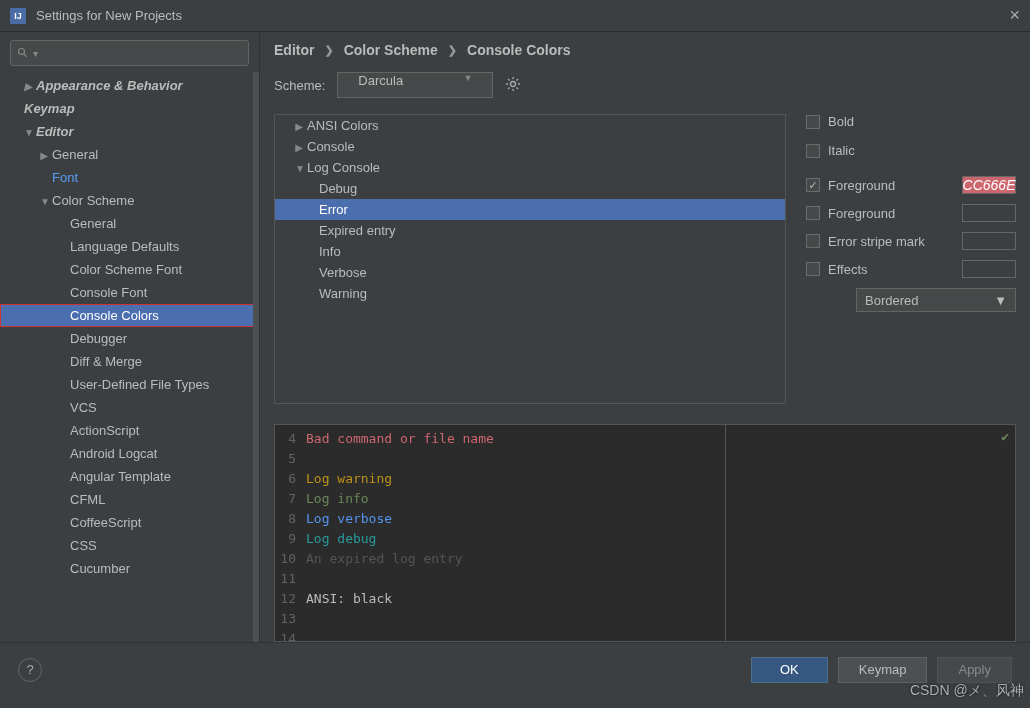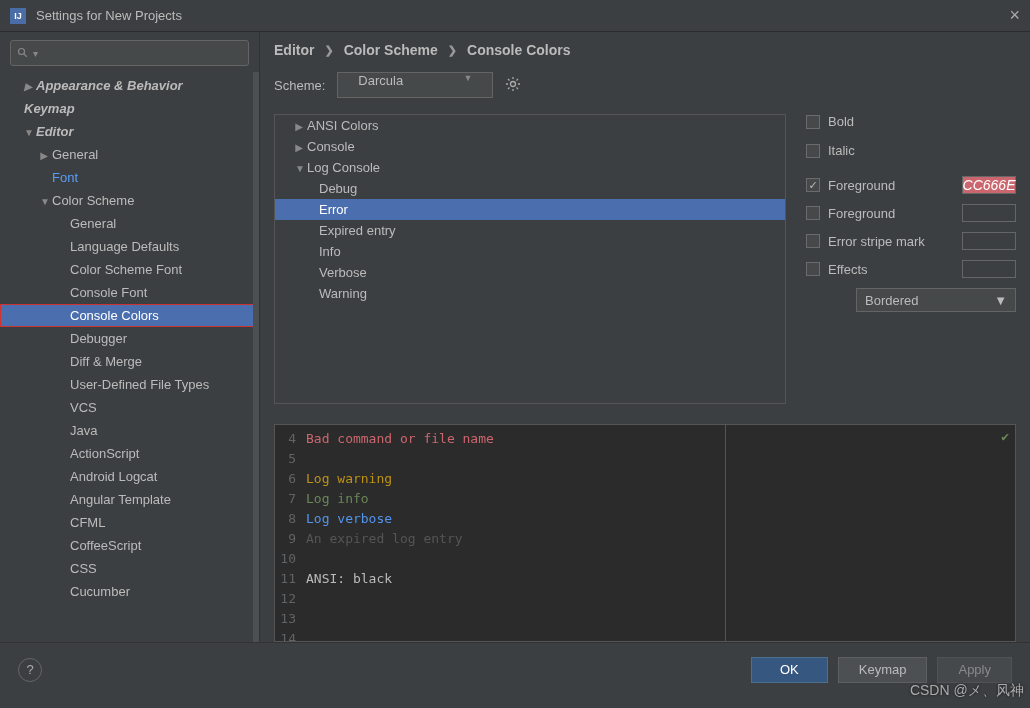--- a/index.html
+++ b/index.html
@@ -93,21 +93,20 @@
         <div class="tree-item lvl1"><span class="arrow down"></span><span>Color Scheme</span></div>
         <div class="tree-item lvl2"><span>General</span></div>
         <div class="tree-item lvl2"><span>Language Defaults</span></div>
         <div class="tree-item lvl2"><span>Color Scheme Font</span></div>
         <div class="tree-item lvl2"><span>Console Font</span></div>
         <div class="tree-item lvl2 selected highlight-red"><span>Console Colors</span></div>
         <div class="tree-item lvl2"><span>Debugger</span></div>
         <div class="tree-item lvl2"><span>Diff &amp; Merge</span></div>
         <div class="tree-item lvl2"><span>User-Defined File Types</span></div>
         <div class="tree-item lvl2"><span>VCS</span></div>
-        <div class="tree-item lvl2"><span>Java</span></div>
         <div class="tree-item lvl2"><span>ActionScript</span></div>
         <div class="tree-item lvl2"><span>Android Logcat</span></div>
         <div class="tree-item lvl2"><span>Angular Template</span></div>
         <div class="tree-item lvl2"><span>CFML</span></div>
         <div class="tree-item lvl2"><span>CoffeeScript</span></div>
         <div class="tree-item lvl2"><span>CSS</span></div>
         <div class="tree-item lvl2"><span>Cucumber</span></div>
       </div>
     <div class="scroller"></div>
   </div>
@@ -198,20 +197,21 @@
           <div>12</div>
           <div>13</div>
           <div>14</div>
         </div>
       <div class="code" id="code">
           <div class="err">Bad command or file name</div>
           <div class="">&nbsp;</div>
           <div class="warn">Log warning</div>
           <div class="info">Log info</div>
           <div class="verb">Log verbose</div>
+          <div class="dbg">Log debug</div>
           <div class="exp">An expired log entry</div>
           <div class="">&nbsp;</div>
           <div class="ansi">ANSI: black</div>
         </div>
       <div class="preview-right"></div>
       <span class="green-check">✔</span>
     </div>
   </div>
 </div>
 

